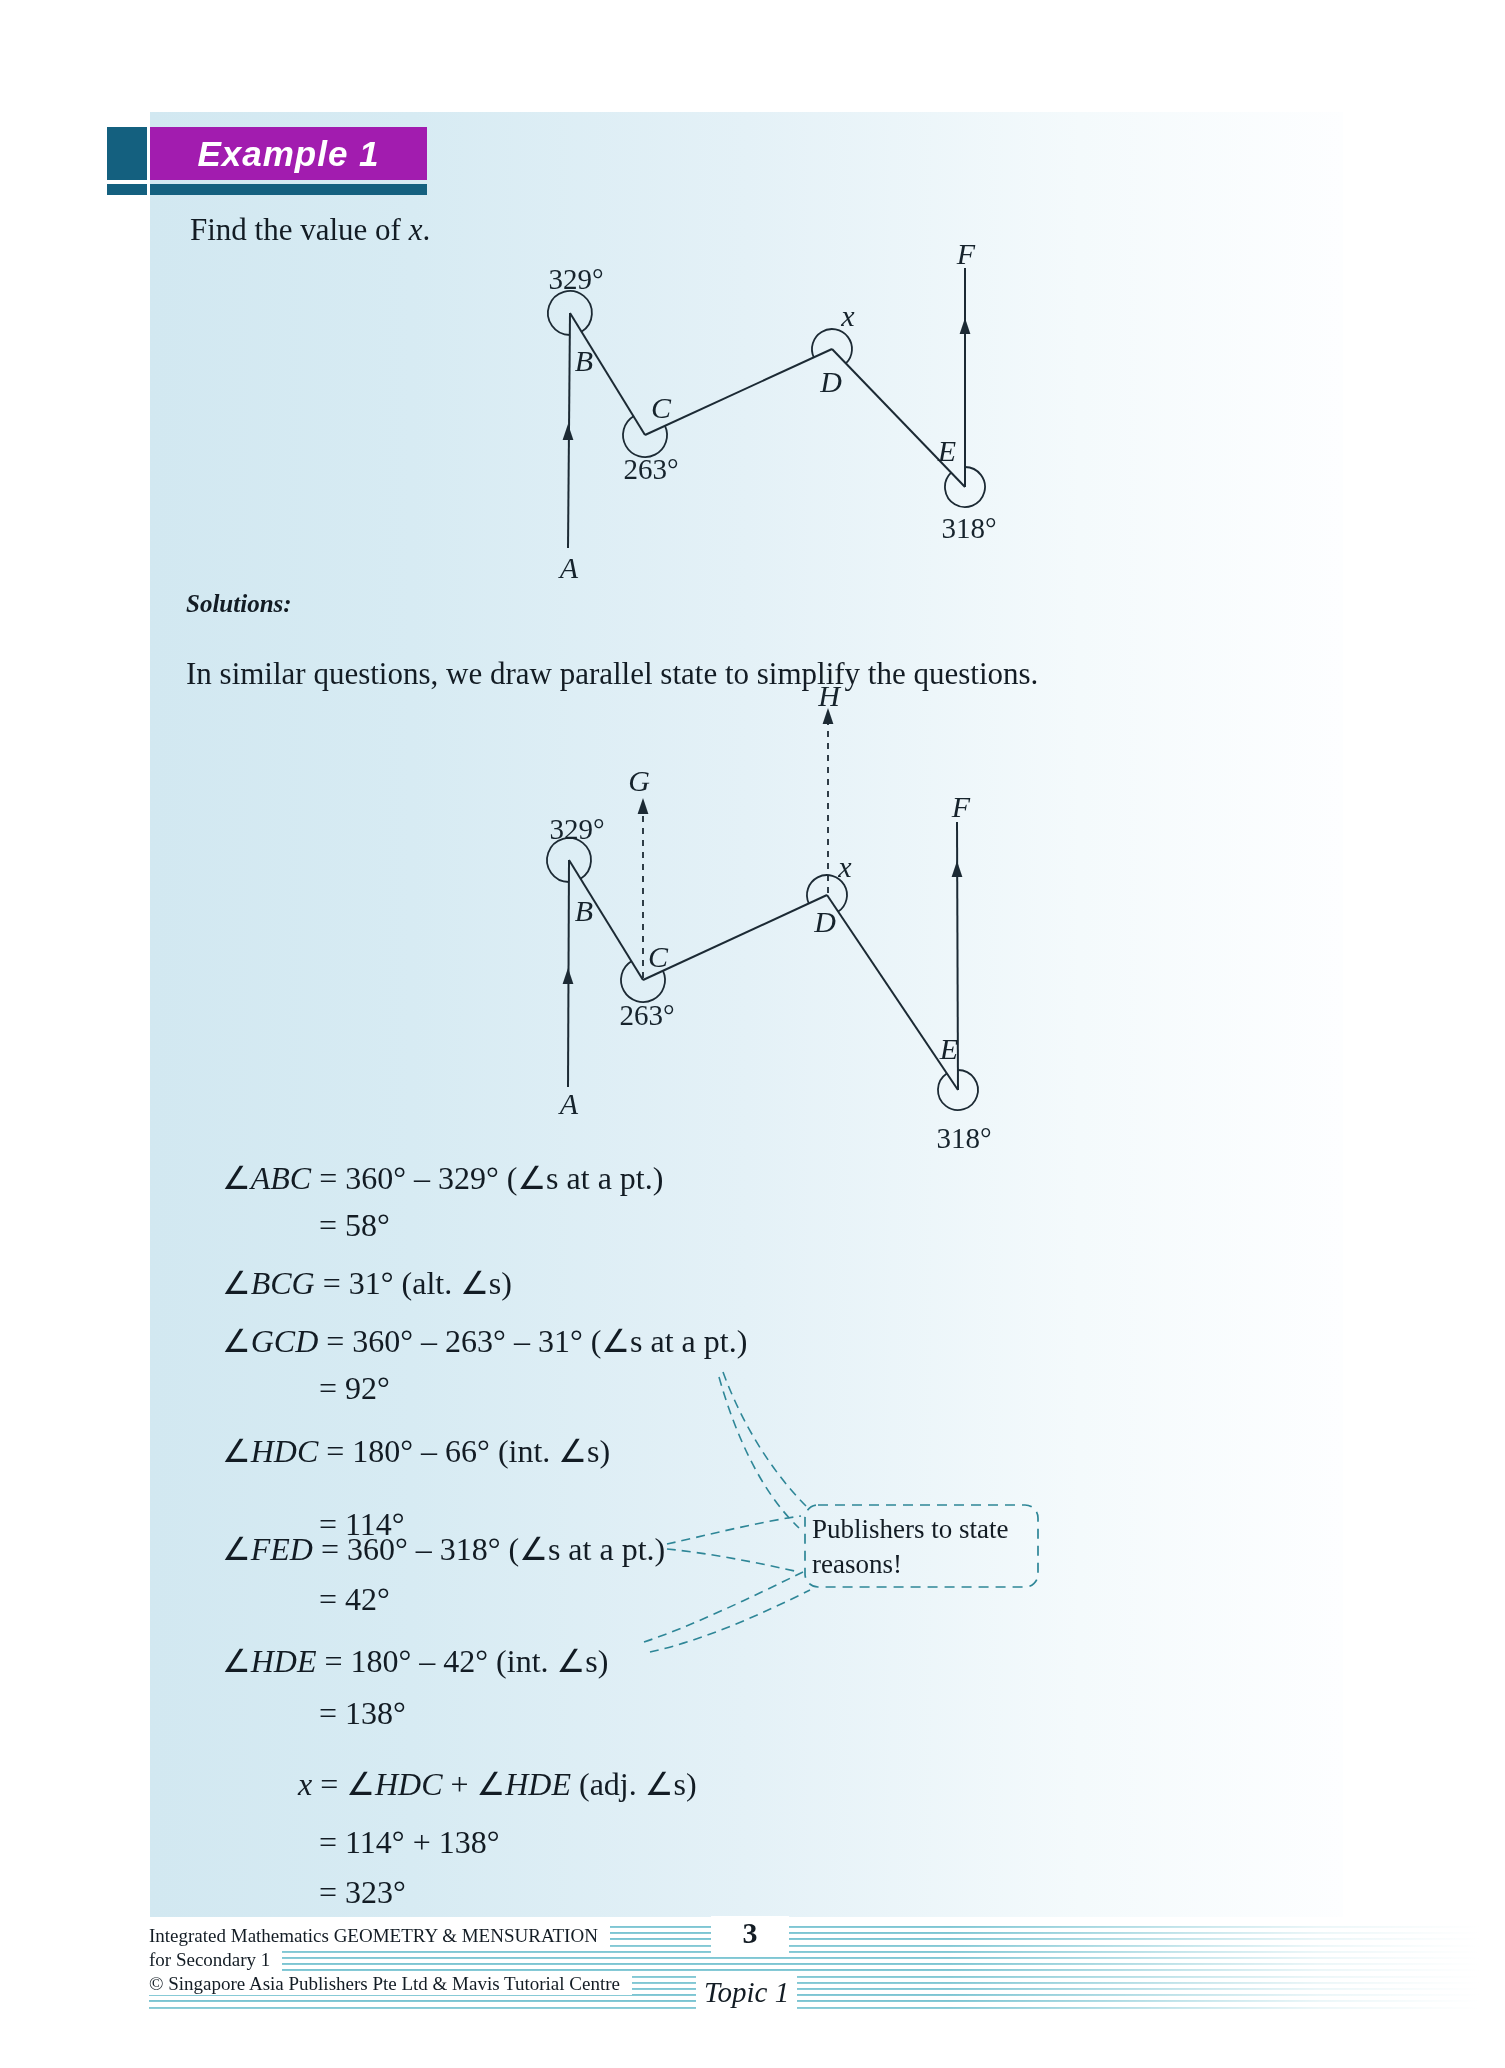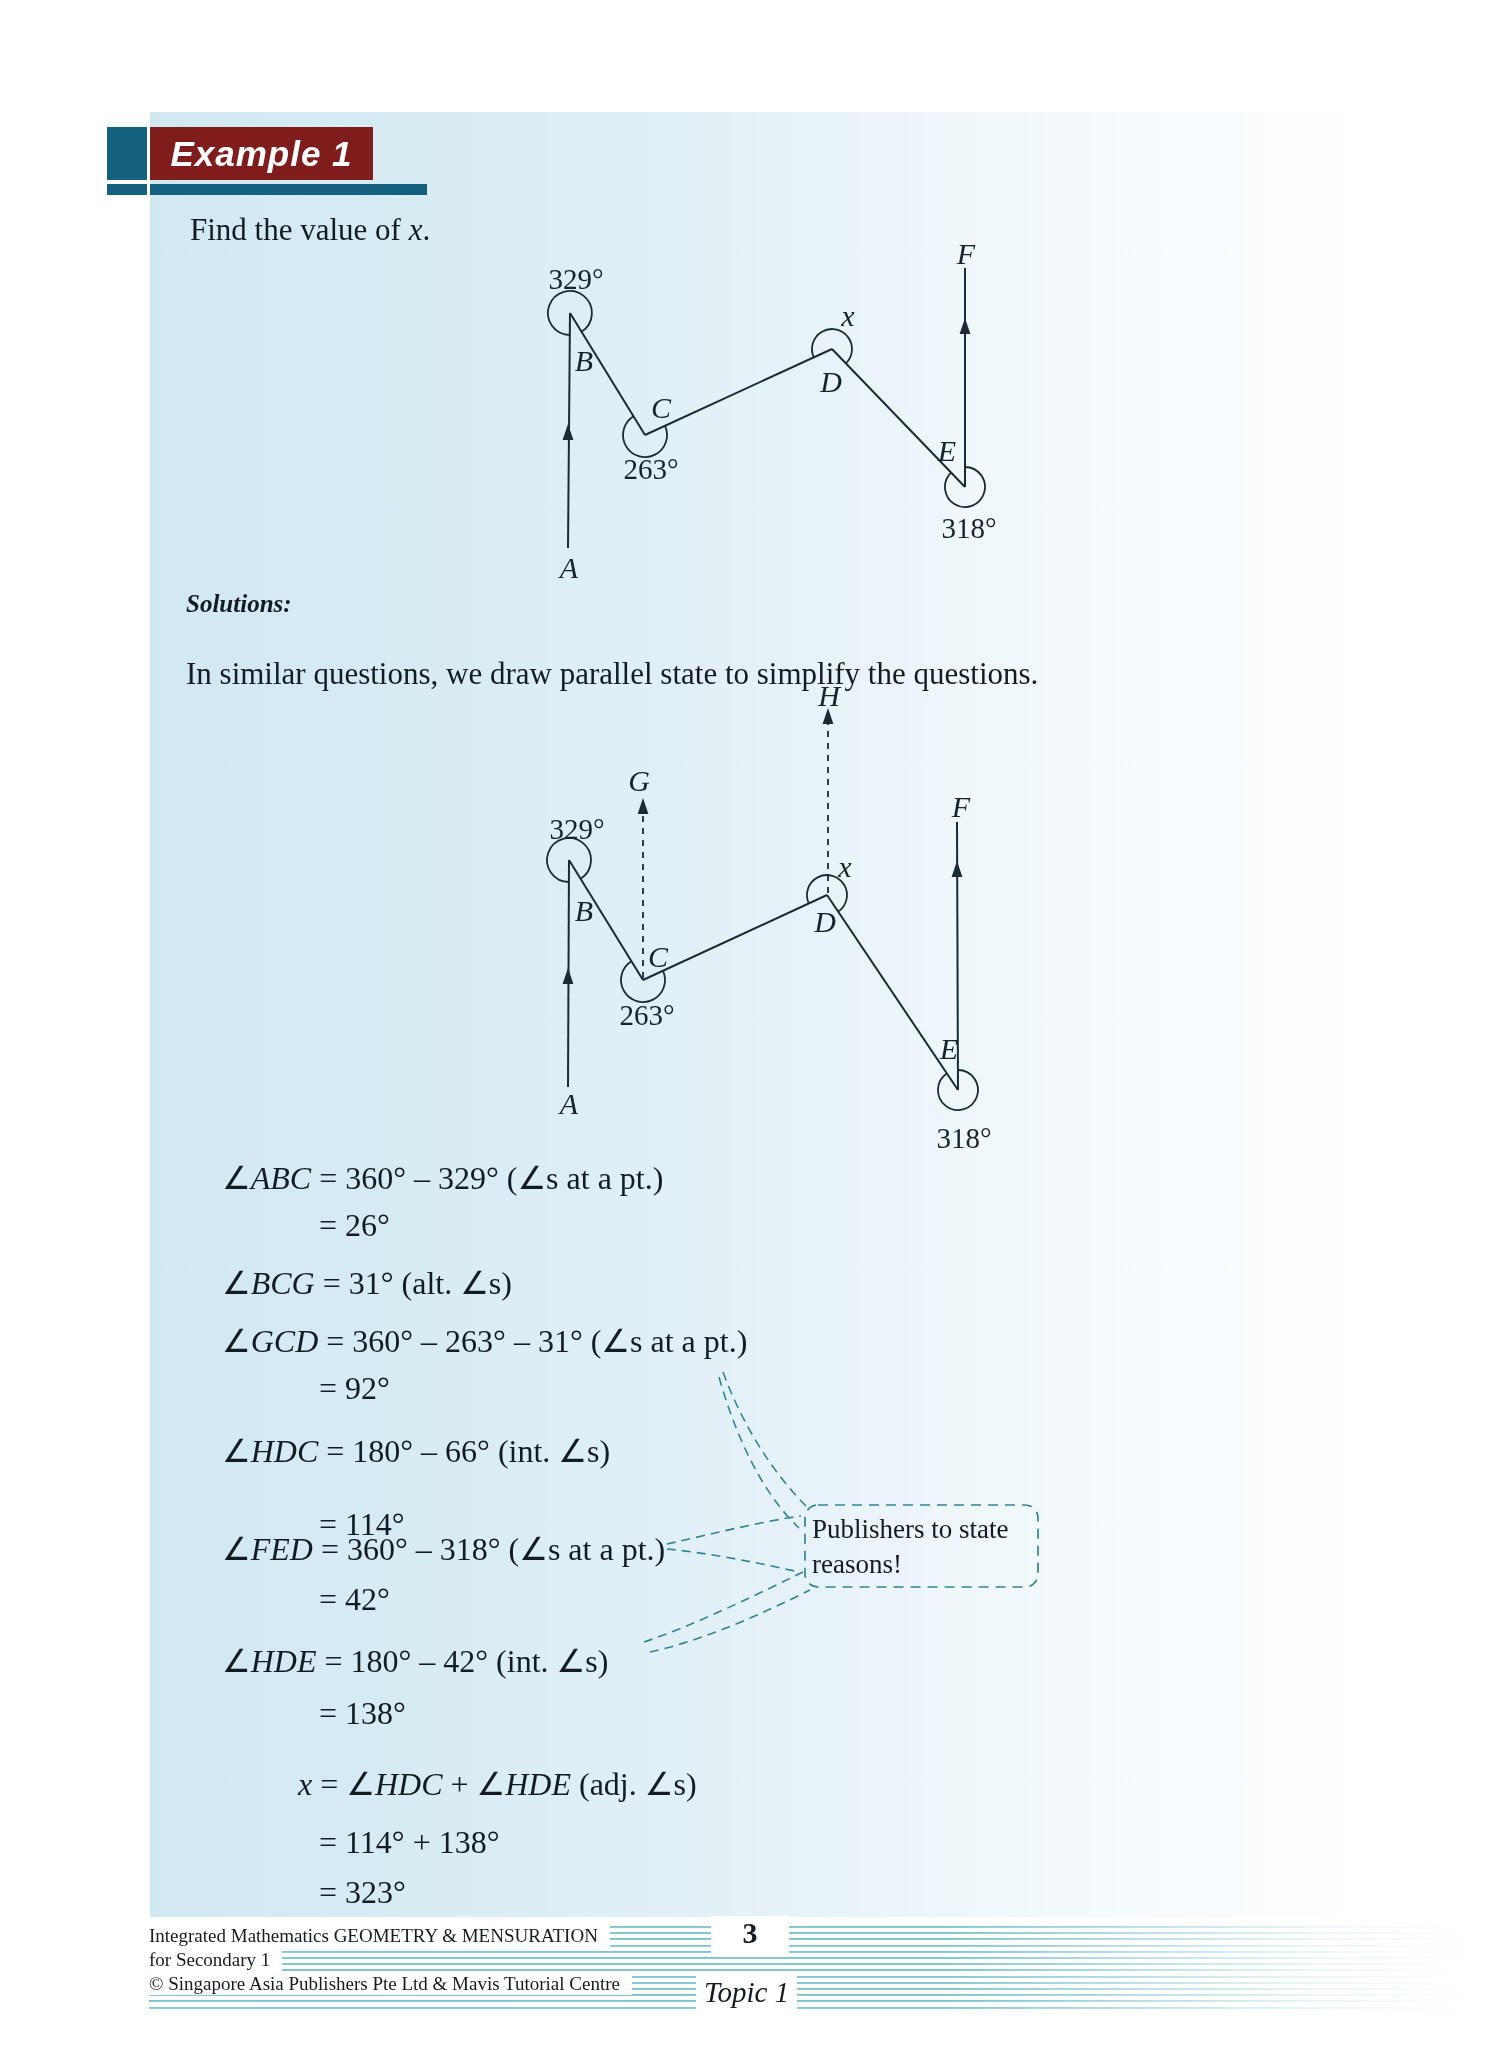--- a/index.html
+++ b/index.html
@@ -7,21 +7,21 @@
     width:1505px;height:2068px;position:relative;background:#ffffff;
     font-family:"Liberation Serif","DejaVu Serif",serif;color:#131c24;overflow:hidden;
   }
   
   .panel{
     position:absolute;left:150px;top:112px;width:1193px;height:1805px;
     background:linear-gradient(90deg,#d2e8f1 0%,#d7ebf3 22%,#e4f1f7 50%,#f4fafc 78%,#fdfeff 100%);
   }
   
   .hdr-sq{position:absolute;left:107px;top:127px;width:40px;height:53px;background:#14607F;}
-  .hdr-box{position:absolute;left:150px;top:127px;width:223px;height:53px;background:#7f1d1d;
+  .hdr-box{position:absolute;left:150px;top:127px;width:277px;height:53px;background:#a21caf;
     display:flex;align-items:center;justify-content:center;}
   .hdr-box span{font-family:"Liberation Sans",sans-serif;font-weight:bold;font-style:italic;
     font-size:35px;color:#ffffff;letter-spacing:1px;}
   .hdr-strip-l{position:absolute;left:107px;top:184px;width:40px;height:11px;background:#14607F;}
   .hdr-strip-r{position:absolute;left:150px;top:184px;width:277px;height:11px;background:#14607F;}
   
   .prompt{position:absolute;left:190px;top:212px;font-size:31px;}
   .sol-head{position:absolute;left:186px;top:590px;font-size:25px;font-weight:bold;font-style:italic;}
   .intro{position:absolute;left:186px;top:656px;font-size:31px;}
   .eq{position:absolute;font-size:32px;white-space:nowrap;color:#131c24;
@@ -64,21 +64,21 @@
 <div class="hdr-strip-l"></div>
 <div class="hdr-strip-r"></div>
 
 <div class="prompt">Find the value of <i>x</i>.</div>
 
 <div class="sol-head">Solutions:</div>
 <div class="intro">In similar questions, we draw parallel state to simplify the questions.</div>
 
 <div id="equations">
     <div class="eq" style="left: 222px; top: 1159px; text-align: center;">∠<i>ABC</i> = 360° – 329° (∠s at a pt.)</div>
-    <div class="eq" style="left: 319px; top: 1207px;">= 26°</div>
+    <div class="eq" style="left: 319px; top: 1207px;">= 58°</div>
     <div class="eq" style="left: 222px; top: 1264px;">∠<i>BCG</i> = 31° (alt. ∠s)</div>
     <div class="eq" style="left: 222px; top: 1322px;">∠<i>GCD</i> = 360° – 263° – 31° (∠s at a pt.)</div>
     <div class="eq" style="left: 319px; top: 1370px;">= 92°</div>
     <div class="eq" style="left: 222px; top: 1432px;">∠<i>HDC</i> = 180° – 66° (int. ∠s)</div>
     <div class="eq" style="left: 319px; top: 1482px; margin-top: 24px;">= 114°</div>
     <div class="eq" style="left: 222px; top: 1530px;">∠<i>FED</i> = 360° – 318° (∠s at a pt.)</div>
     <div class="eq" style="left: 319px; top: 1581px;">= 42°</div>
     <div class="eq" style="left: 222px; top: 1642px;">∠<i>HDE</i> = 180° – 42° (int. ∠s)</div>
     <div class="eq" style="left: 319px; top: 1695px;">= 138°</div>
     <div class="eq" style="left: 298px; top: 1765px;"><i>x</i> = ∠<i>HDC</i> + ∠<i>HDE</i> (adj. ∠s)</div>

